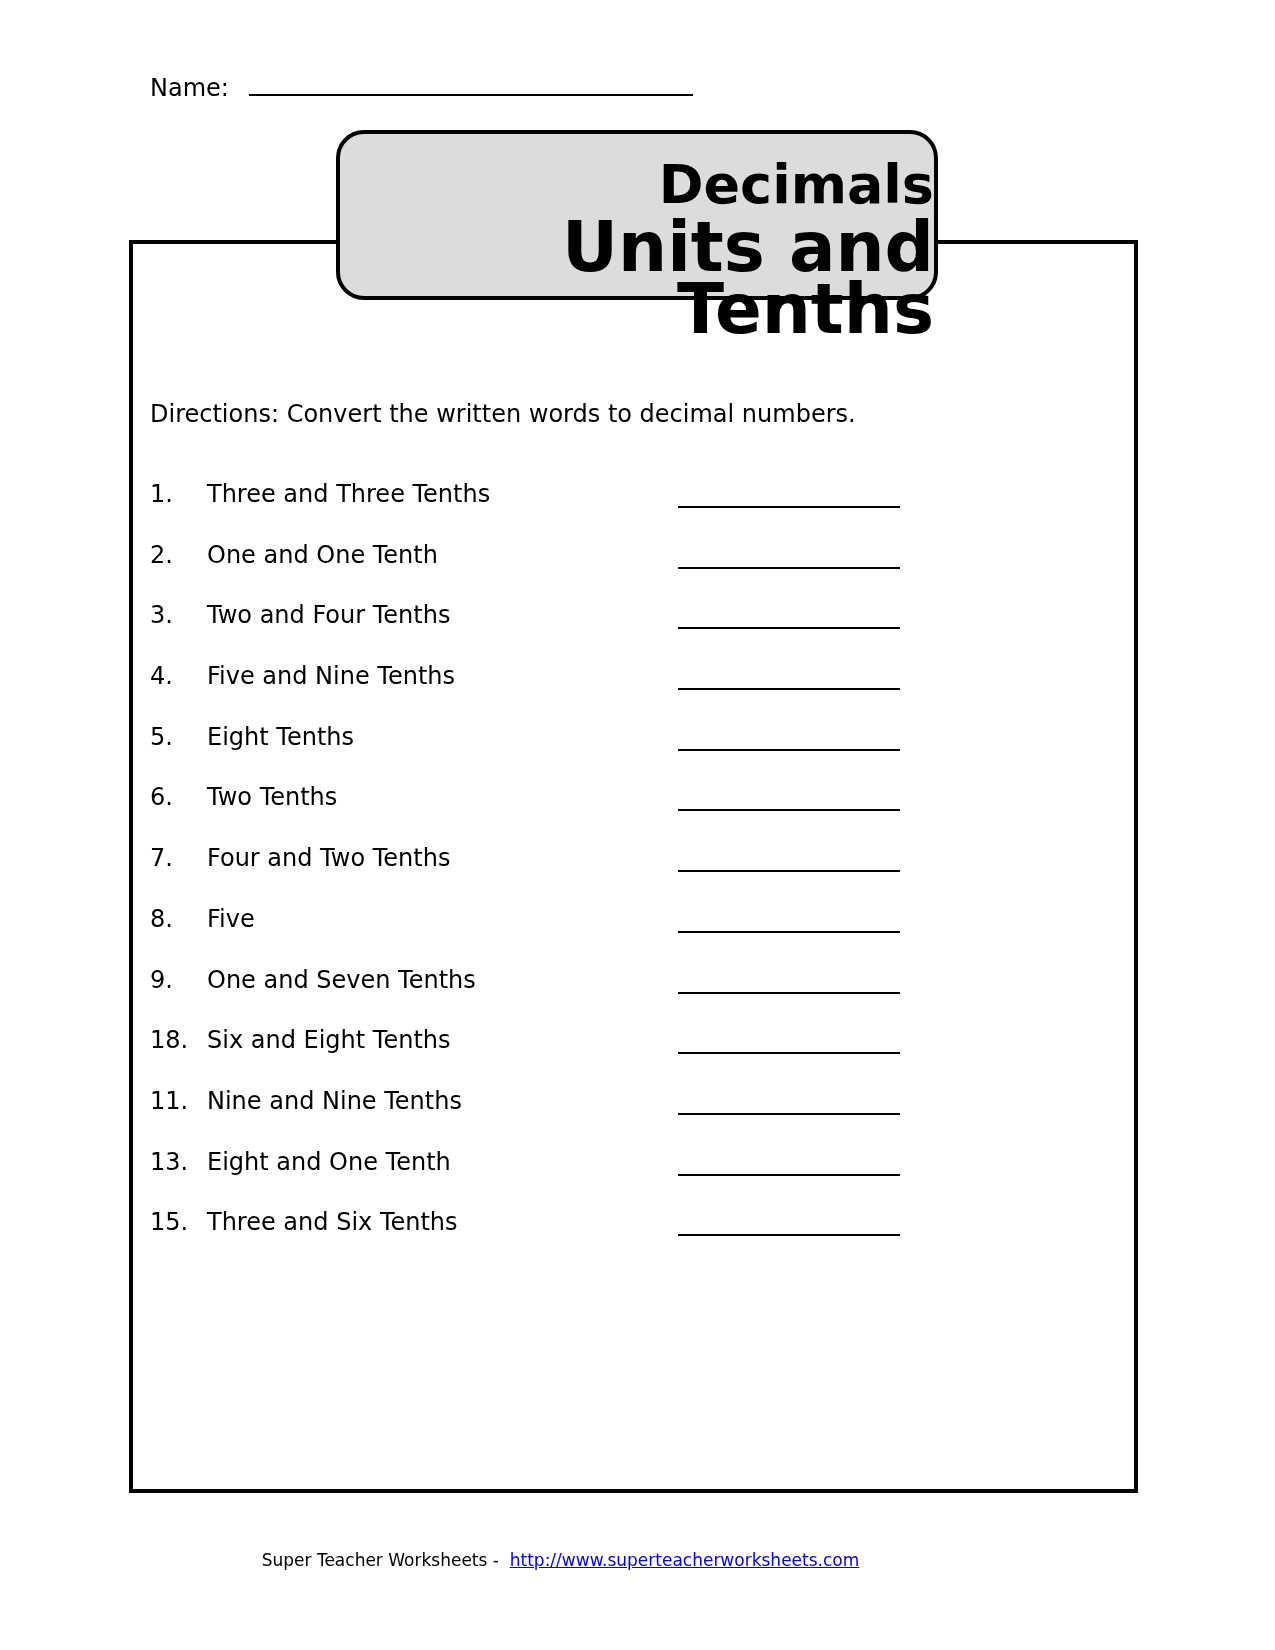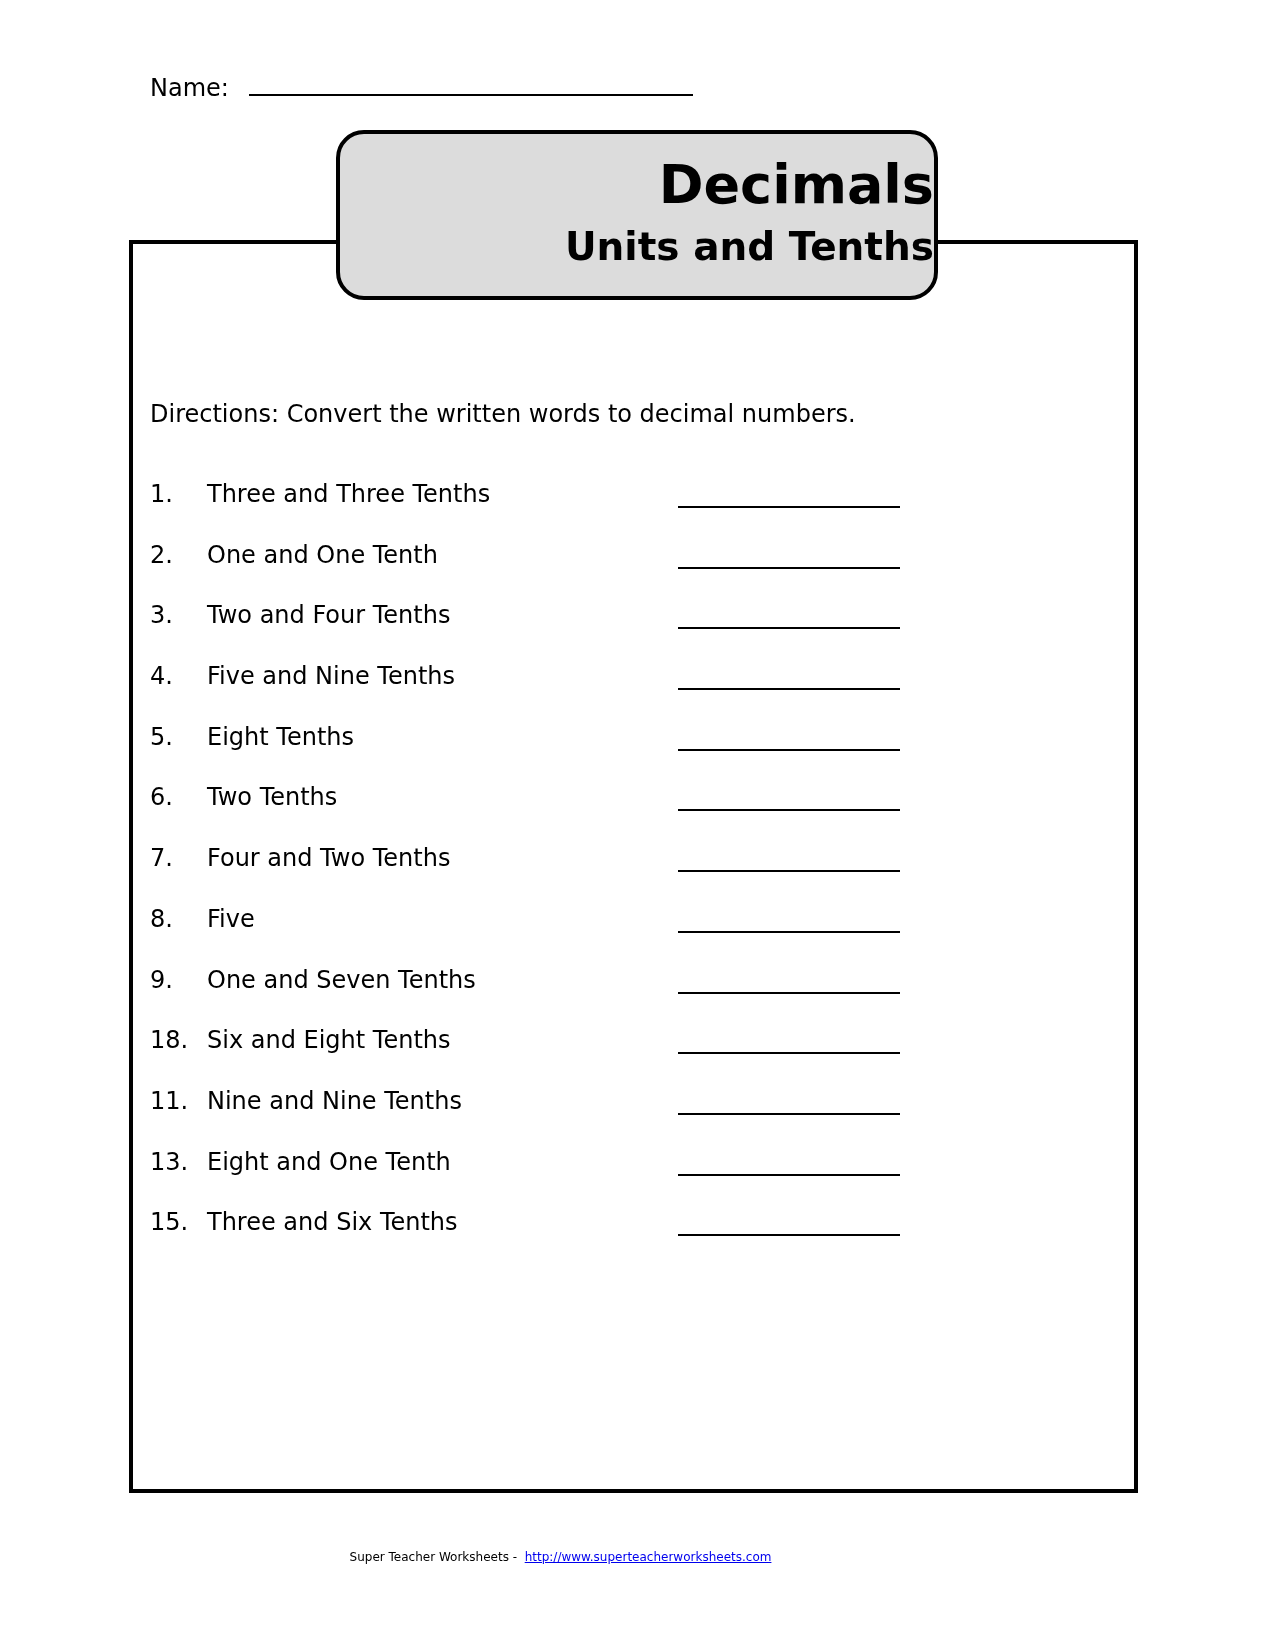--- a/index.html
+++ b/index.html
@@ -7,30 +7,30 @@
          font-family:"DejaVu Sans", sans-serif; color:#000; }
   .name-row { position:absolute; left:150px; top:74px; font-size:24px; }
   .name-line { display:inline-block; width:444px; border-bottom:2px solid #000;
                margin-left:20px; height:20px; vertical-align:baseline; }
   .outer-box { position:absolute; left:129px; top:240px; width:1009px; height:1253px;
                border:4px solid #000; box-sizing:border-box; }
   .title-box { position:absolute; left:336px; top:130px; width:602px; height:170px;
                border:4px solid #000; border-radius:28px; background:#dcdcdc;
                box-sizing:border-box; text-align:right; font-weight:bold; }
   .title-line1 { font-size:54px; line-height:62px; margin-top:20px; }
-  .title-line2 { font-size:39px; line-height:62px; }
+  .title-line2 { font-size:69px; line-height:62px; }
   .directions { position:absolute; left:150px; top:388px; font-size:24px; font-weight:normal;margin-top:12px; }
   .items { position:absolute; left:150px; top:480px; width:760px; }
   .item { height:60.7px; position:relative; font-size:24px; }
   .item-num { position:absolute; left:0; top:0; }
   .item-text { position:absolute; left:57px; top:0; }
   .answer-line { position:absolute; left:528px; top:26px; width:222px;
                  border-bottom:2px solid #000; height:0; }
   .footer { position:absolute; left:0; width:1121px; top:1550px; text-align:center;
-            font-size:12px; }
+            font-size:17px; }
   .footer a { color:#0000ee; text-decoration:underline; }
 </style>
 </head>
 <body>
 
 <div class="name-row">
   <span>Name:</span><span class="name-line"></span>
 </div>
 
 <div class="outer-box"></div>

